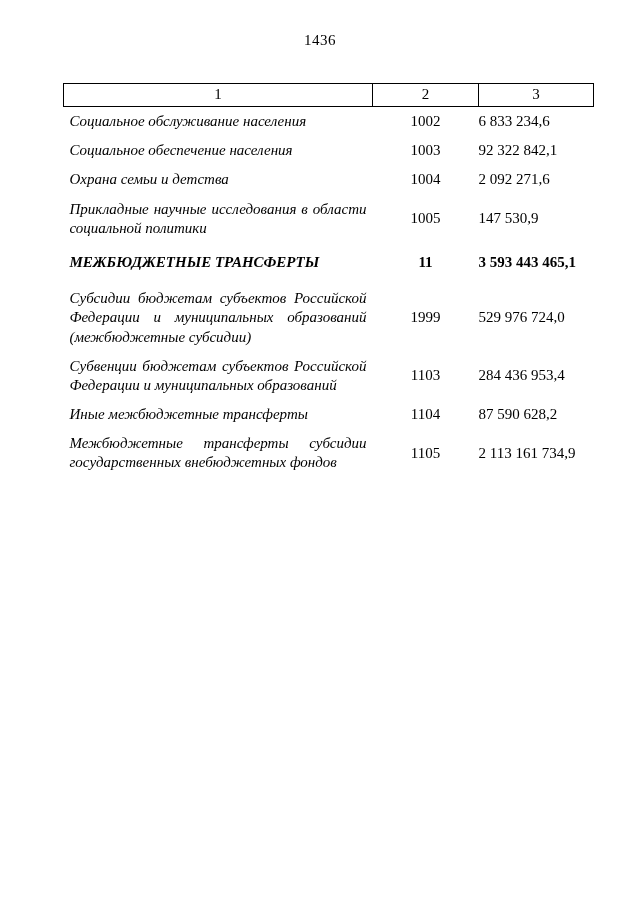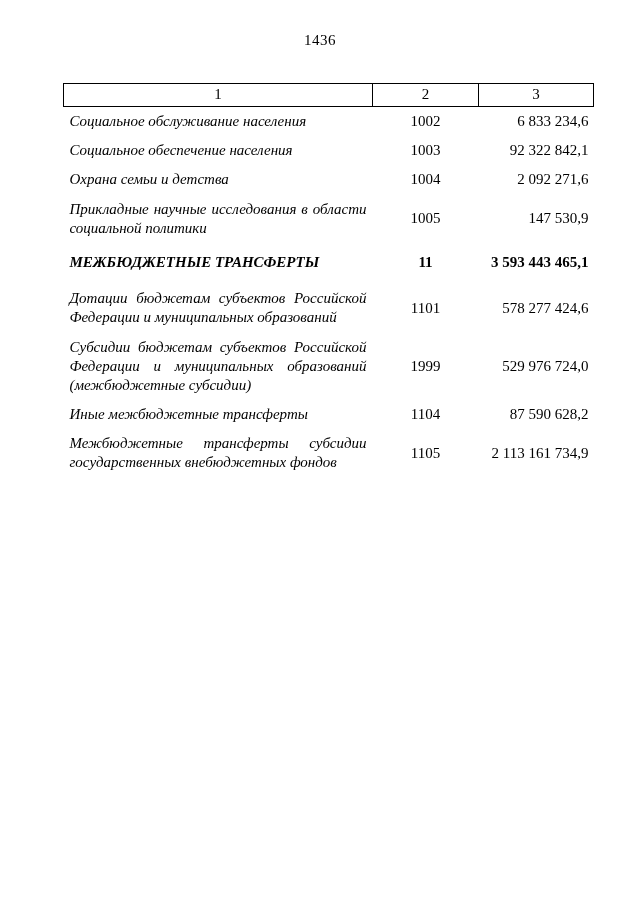--- a/index.html
+++ b/index.html
@@ -48,21 +48,21 @@
       text-align: justify;
       padding-left: 6px;
       padding-right: 6px;
       font-style: italic;
     }
     td.code-cell {
       text-align: center;
       font-family: Liberation Serif, serif;
     }
     td.amount-cell {
-      text-align: right;
+      text-align: left;
       padding-right: 5px;
       white-space: nowrap;
     }
     tr.bold td {
       font-weight: bold;
       padding-top: 10px;
       padding-bottom: 12px;
     }
   </style>
 </head>
@@ -105,28 +105,28 @@
           <td class="name-cell">Прикладные научные исследования в области социальной политики</td>
           <td class="code-cell">1005</td>
           <td class="amount-cell">147 530,9</td>
         </tr>
         <tr class="bold">
           <td class="name-cell">МЕЖБЮДЖЕТНЫЕ ТРАНСФЕРТЫ</td>
           <td class="code-cell">11</td>
           <td class="amount-cell">3 593 443 465,1</td>
         </tr>
         <tr>
-          <td class="name-cell">Дотации бюджетам субъектов Российской Федерации и муниципальных образований</td>
-          <td class="code-cell">1101</td>
-          <td class="amount-cell">578 277 424,6</td>
-        </tr>
-        <tr>
           <td class="name-cell">Субсидии бюджетам субъектов Российской Федерации и муниципальных образований (межбюджетные субсидии)</td>
           <td class="code-cell">1999</td>
           <td class="amount-cell">529 976 724,0</td>
+        </tr>
+        <tr>
+          <td class="name-cell">Субвенции бюджетам субъектов Российской Федерации и муниципальных образований</td>
+          <td class="code-cell">1103</td>
+          <td class="amount-cell">284 436 953,4</td>
         </tr>
         <tr>
           <td class="name-cell">Иные межбюджетные трансферты</td>
           <td class="code-cell">1104</td>
           <td class="amount-cell">87 590 628,2</td>
         </tr>
         <tr>
           <td class="name-cell">Межбюджетные трансферты субсидии государственных внебюджетных фондов</td>
           <td class="code-cell">1105</td>
           <td class="amount-cell">2 113 161 734,9</td>

